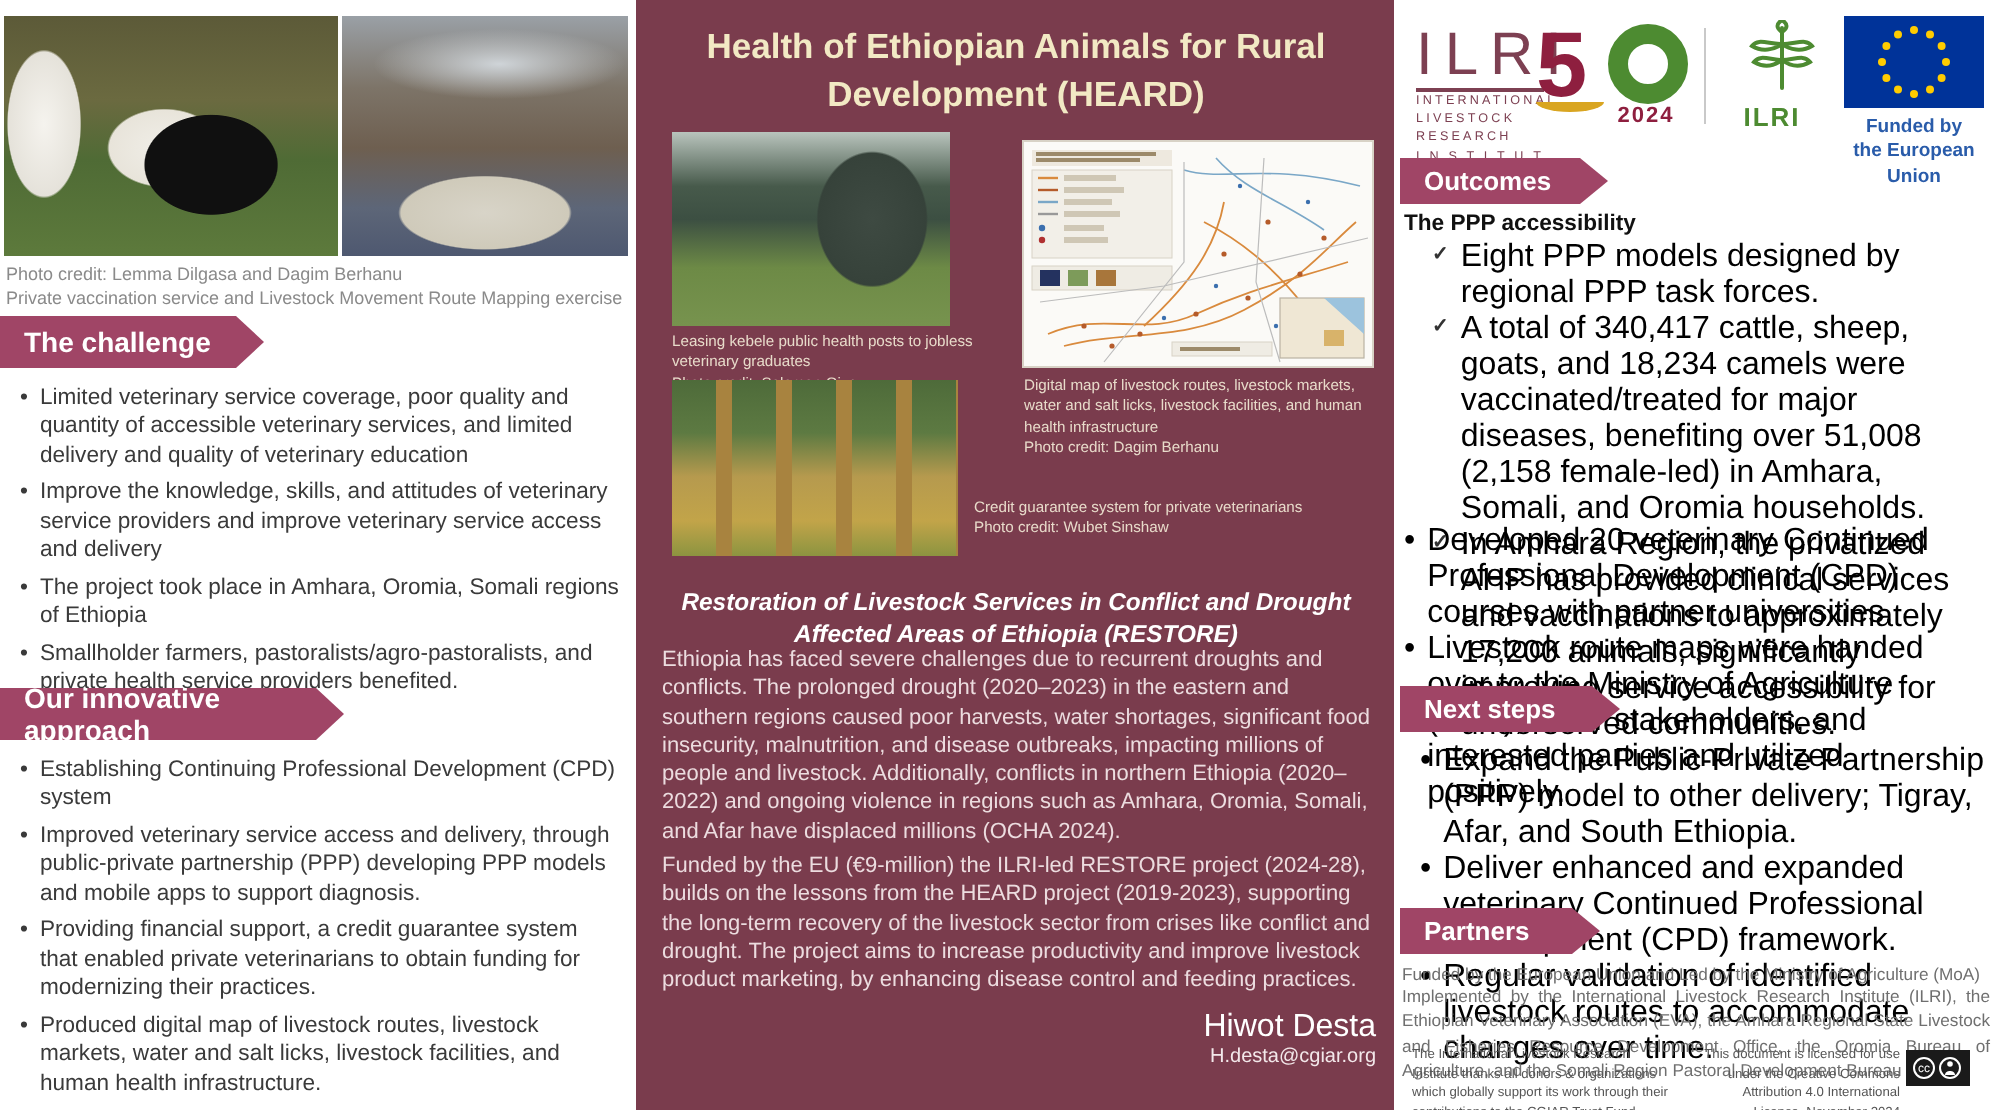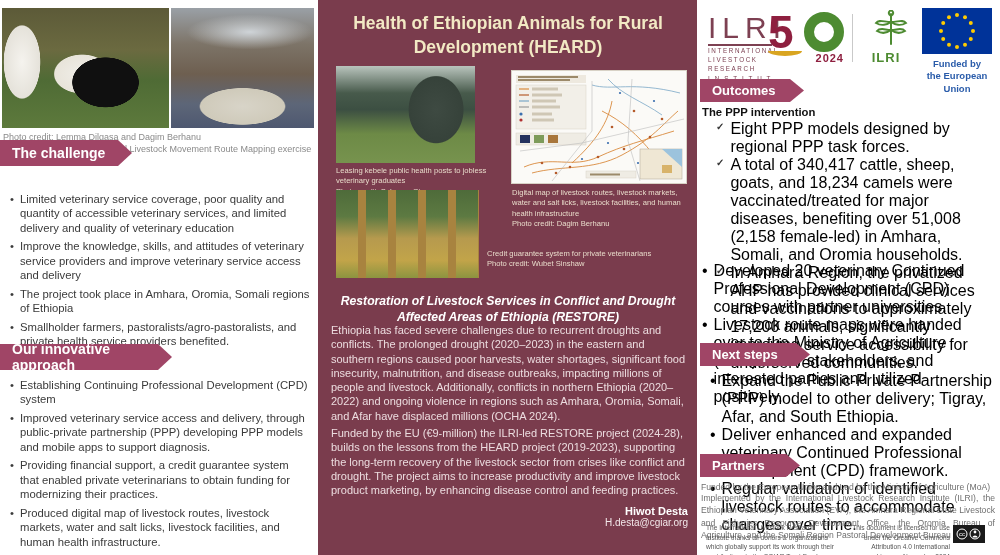--- a/index.html
+++ b/index.html
@@ -54,21 +54,21 @@
   .bitem { display:flex; gap:6px; }
   .bitem .glyph { flex:0 0 auto; }
   #left-col .bitem { font-size:11.3px; line-height:1.28; color:#3a3a3a; margin-bottom:4px; }
   .check-glyph { color:#333333; font-weight:bold; font-size:10px; margin-top:1px; }
 
   
   #mid-title { color:#f2e9c4; font-size:17.5px; font-weight:bold; text-align:center; line-height:1.35; }
   #restore-title { color:#ffffff; font-size:12.2px; font-weight:bold; text-align:center; line-height:1.3;font-style:italic; }
   .mid-para { color:#ecdcdf; font-size:11px; line-height:1.3; }
   #contact { text-align:right; color:#f3e8ea; }
-  #contact .name { font-weight:bold; font-size:11px; color:#ffffff; }
+  #contact .name { font-weight:normal; font-size:16px; color:#ffffff; }
   #contact .role, #contact .email { font-size:10px; }
 
   
   #ppp-subtitle { font-weight:bold; font-size:11.3px; color:#111; }
   .partners-text { color:#6f6f6f; font-size:8.6px; line-height:1.45; }
   .fineprint { font-size:6.6px; color:#555; line-height:1.45; }
 
   
   #ilri-logo { color:#7d4052; }
   #ilri-acronym { font-size:30px; letter-spacing:6px; font-weight:normal; border-bottom:2px solid #7d4052; line-height:1.05; }
@@ -88,21 +88,21 @@
 
 <div id="left-col" class="abs">
   <div id="photo-vaccination" class="abs photo" style="left:2px; top:8px; width:167px; height:120px;"></div>
   <div id="photo-mapping" class="abs photo" style="left:171px; top:8px; width:143px; height:120px;"></div>
 
   <div class="abs photo-caption" style="left:3px; top:132px; width:310px;">
     <div>Photo credit: Lemma Dilgasa and Dagim Berhanu</div>
     <div>Private vaccination service and Livestock Movement Route Mapping exercise</div>
   </div>
 
-  <div class="abs arrow-hdr" style="left:0; top:140px; width:132px;">
+  <div class="abs arrow-hdr" style="left:0; top:158px; width:132px;">
     <span>The challenge</span>
   </div>
 
   <div class="abs blist" style="left:10px; top:192px; width:300px;">
     <div class="bitem">
       <span class="glyph">•</span>
       <span>Limited veterinary service coverage, poor quality and quantity of accessible veterinary services, and limited delivery and quality of veterinary education</span>
     </div>
     <div class="bitem">
       <span class="glyph">•</span>
@@ -249,21 +249,21 @@
   <div class="ilri-line">INTERNATIONAL</div>
   <div class="ilri-line">LIVESTOCK RESEARCH</div>
   <div class="ilri-line">I N S T I T U T E</div>
 </div>
 
 <div id="fifty-logo" class="abs" style="left:768px; top:12px; width:78px; height:56px;">
   <div style="position:relative; width:34px; height:52px;">
     <span id="fifty-5">5</span>
     <div id="fifty-swoosh"></div>
   </div>
-  <div style="display:flex; flex-direction:column; align-items:flex-end;">
+  <div style="display:flex; flex-direction:column; align-items:center;">
     <div id="fifty-0"></div>
     <div id="fifty-2024">2024</div>
   </div>
 </div>
 
 <div id="logo-divider" class="abs" style="left:852px; top:14px; height:48px;"></div>
 
 <div id="cgiar-logo" class="abs" style="left:860px; top:10px; width:52px;">
   <svg width="34" height="36" viewBox="0 0 34 36" style="margin-left:9px;">
     <g stroke="#4d8b31" stroke-width="2" fill="none" stroke-linecap="round">
@@ -299,21 +299,21 @@
 
 <div id="eu-funding" class="abs" style="left:912px; top:58px; width:90px;">
   <div>Funded by</div>
   <div>the European Union</div>
 </div>
 
 <div class="abs arrow-hdr small" style="left:700px; top:79px; width:104px;">
   <span>Outcomes</span>
 </div>
 
-<div id="ppp-subtitle" class="abs" style="left:702px; top:106px;">The PPP intervention</div>
+<div id="ppp-subtitle" class="abs" style="left:702px; top:106px;">The PPP accessibility</div>
 
 <div class="abs blist" style="left:716px; top:120px; width:278px;">
   <div class="bitem">
     <span class="glyph check-glyph">✓</span>
     <span>Eight PPP models designed by regional PPP task forces.</span>
   </div>
   <div class="bitem">
     <span class="glyph check-glyph">✓</span>
     <span>A total of 340,417 cattle, sheep, goats, and 18,234 camels were vaccinated/treated for major diseases, benefiting over 51,008 (2,158 female-led) in Amhara, Somali, and Oromia households.</span>
   </div>

